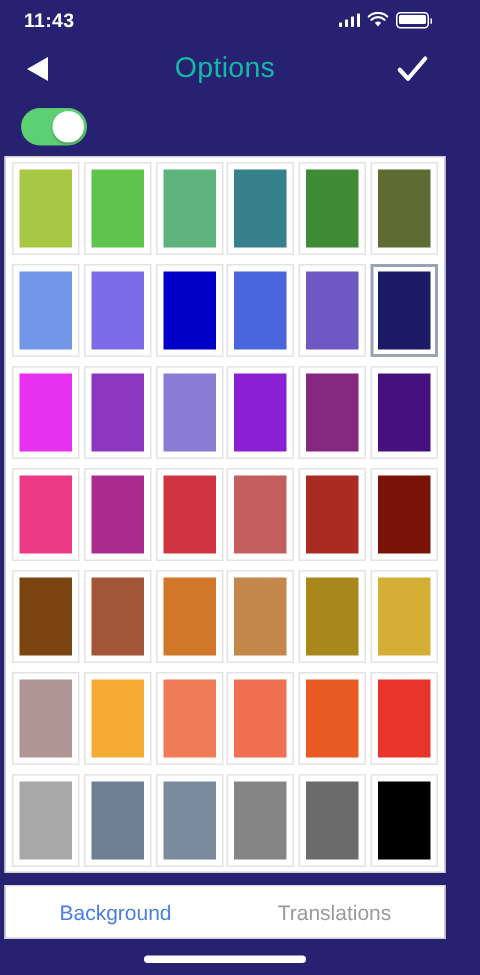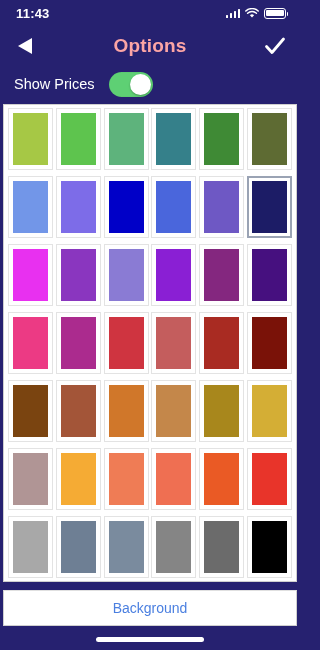--- a/index.html
+++ b/index.html
@@ -35,21 +35,21 @@
   }
   .battery span { display: block; height: 100%; width: 100%; background: #ffffff; border-radius: 1px; }
 
   
   .nav-bar {
     height: 40px; display: flex; align-items: center;
     padding: 0 14px; position: relative;
   }
   .nav-title {
     position: absolute; left: 0; right: 0; text-align: center;
-    color: #fca5a5; font-size: 19px; font-weight: bold; letter-spacing: .2px;
+    color: #14b8a6; font-size: 19px; font-weight: normal; letter-spacing: .2px;
   }
   .back-btn { position: relative; z-index: 2; width: 26px; height: 26px;
     display: flex; align-items: center; cursor: pointer; }
   .check-btn { position: absolute; right: 12px; z-index: 2; width: 26px; height: 26px;
     display: flex; align-items: center; justify-content: center; cursor: pointer; }
 
   
   .prices-row {
     height: 36px; display: flex; align-items: center;
     padding: 0 14px; gap: 14px;
@@ -134,21 +134,20 @@
   </div>
   <div class="nav-title">Options</div>
   <div class="check-btn">
     <svg width="24" height="24" viewBox="0 0 24 24">
       <path d="M3.5 12.5 L9 18.5 L20.5 5" stroke="#ffffff" stroke-width="2.8" fill="none" stroke-linecap="round" stroke-linejoin="round"></path>
     </svg>
   </div>
 </div>
 
 <div class="prices-row">
-  <div class="prices-label">Show Prices</div>
   <div class="toggle" style="background: rgb(94, 208, 116);">
     <div class="knob"></div>
   </div>
 </div>
 
 <div class="grid-panel">
     <div class="grid-row">
       <div class="swatch-cell">
         <div class="swatch-inner" style="background: rgb(166, 200, 69);"></div>
       </div>
@@ -285,15 +284,16 @@
         <div class="swatch-inner" style="background: rgb(107, 107, 107);"></div>
       </div>
       <div class="swatch-cell">
         <div class="swatch-inner" style="background: rgb(0, 0, 0);"></div>
       </div>
     </div>
   </div>
 
 <div class="tab-bar">
   <div class="tab active" style="color: rgb(74, 127, 224);">Background</div>
+  <div class="tab inactive" style="color: rgb(154, 154, 154);">Translations</div>
 </div>
 
 <div class="home-indicator"></div>
 
 </body></html>

